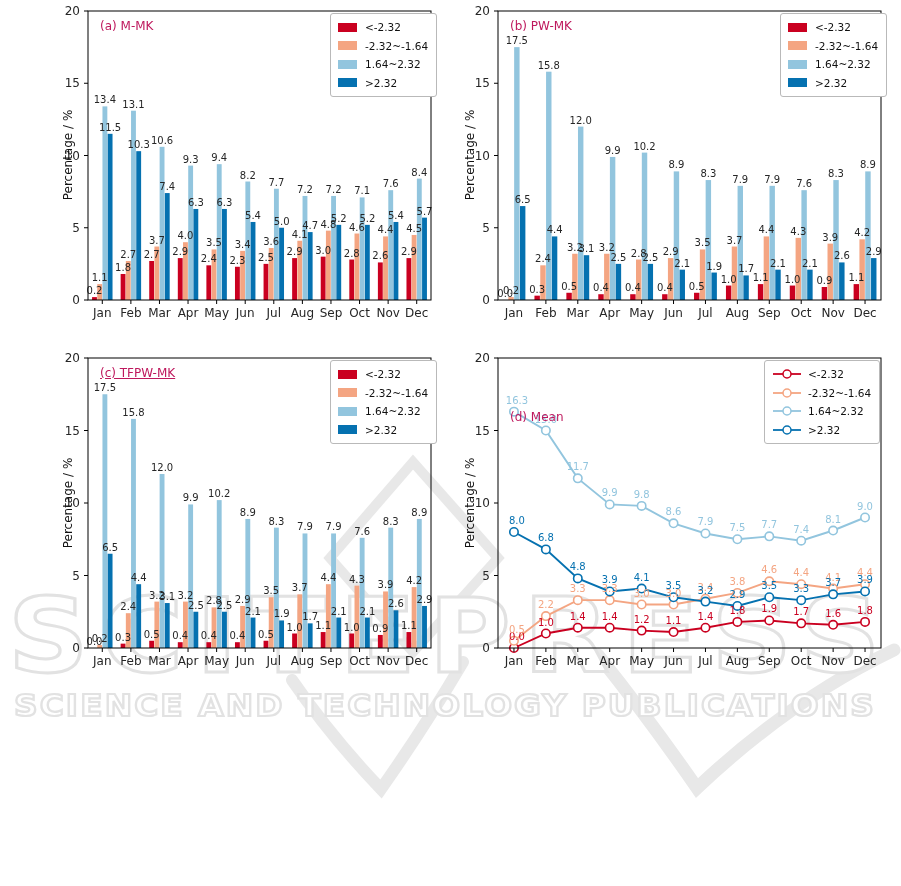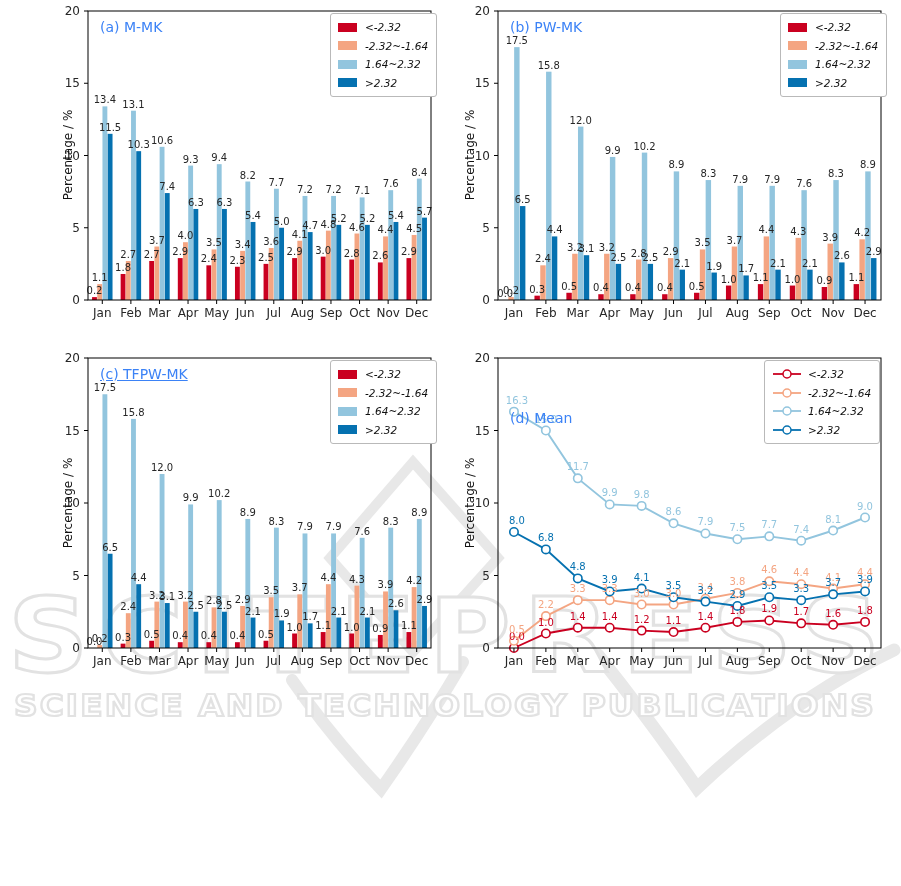--- a/index.html
+++ b/index.html
@@ -1,27 +1,27 @@
 <!DOCTYPE html>
 <html><head>
 <meta charset="utf-8">
 <style>
   html,body{margin:0;padding:0;background:#ffffff;}
   body{width:901px;height:886px;font-family:"DejaVu Sans", sans-serif;}
   .figure{position:relative;width:901px;height:886px;overflow:hidden;background:#fff;}
   #canvas{position:absolute;left:0;top:0;}
-  .panel-title{position:absolute;font-size:14px;color:#3b82f6;white-space:nowrap;}
+  .panel-title{position:absolute;font-size:12px;color:#be185d;white-space:nowrap;}
   .ylabel{position:absolute;font-size:12px;color:#111;white-space:nowrap;
           transform:translate(-50%,-50%) rotate(-90deg);}
   .legend{position:absolute;background:#ffffff;border:1px solid #b9b9b9;border-radius:3px;
           padding:4px 8px 4px 7px;font-size:10.5px;color:#111;line-height:18.5px;}
   .lg-row{display:flex;align-items:center;}
   .lg-swatch{display:inline-block;width:19px;height:9px;margin-right:8px;flex:0 0 auto;}
   .lg-line{display:inline-block;width:30px;height:12px;margin-right:6px;flex:0 0 auto;}
-  .lg-label{white-space:nowrap;font-style:italic;}
+  .lg-label{white-space:nowrap;}
 </style>
 </head>
 <body>
 
 <div class="figure">
   <svg id="canvas" width="901" height="886">
       <g>
         <polygon points="330,558 413,462 498,558 413,652" fill="none" stroke="#e8e8e8" stroke-width="10"></polygon>
         <path d="M292,680 Q332,738 381,789 Q424,728 463,662" fill="none" stroke="#e8e8e8" stroke-width="12" stroke-linecap="round"></path>
         <path d="M598,655 Q650,720 697,788 Q790,700 894,650" fill="none" stroke="#e8e8e8" stroke-width="13" stroke-linecap="round"></path>

